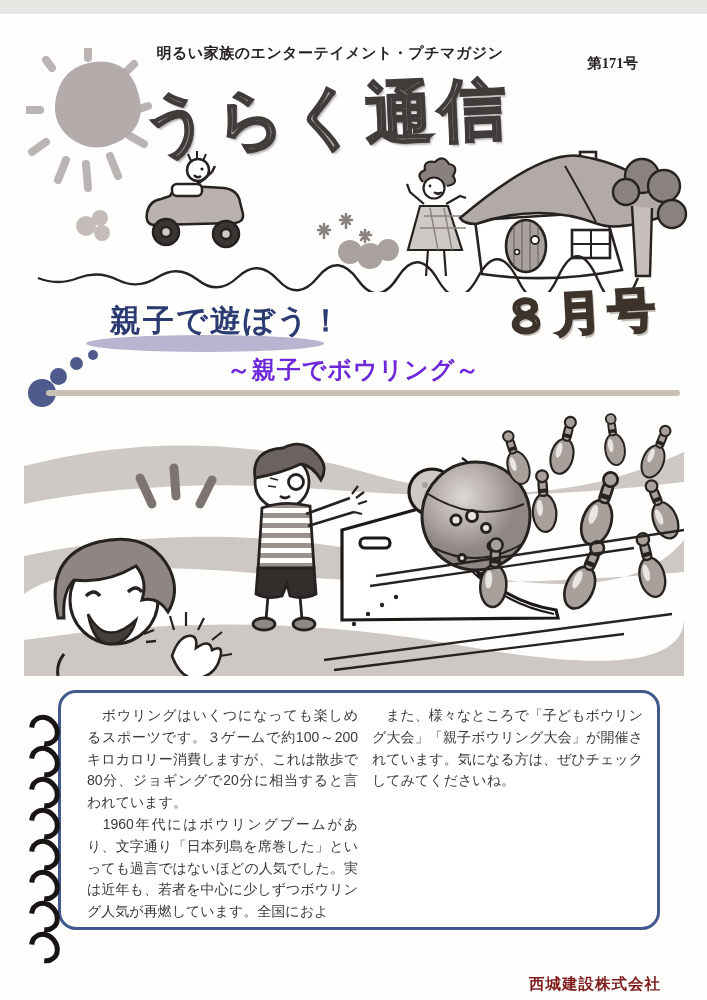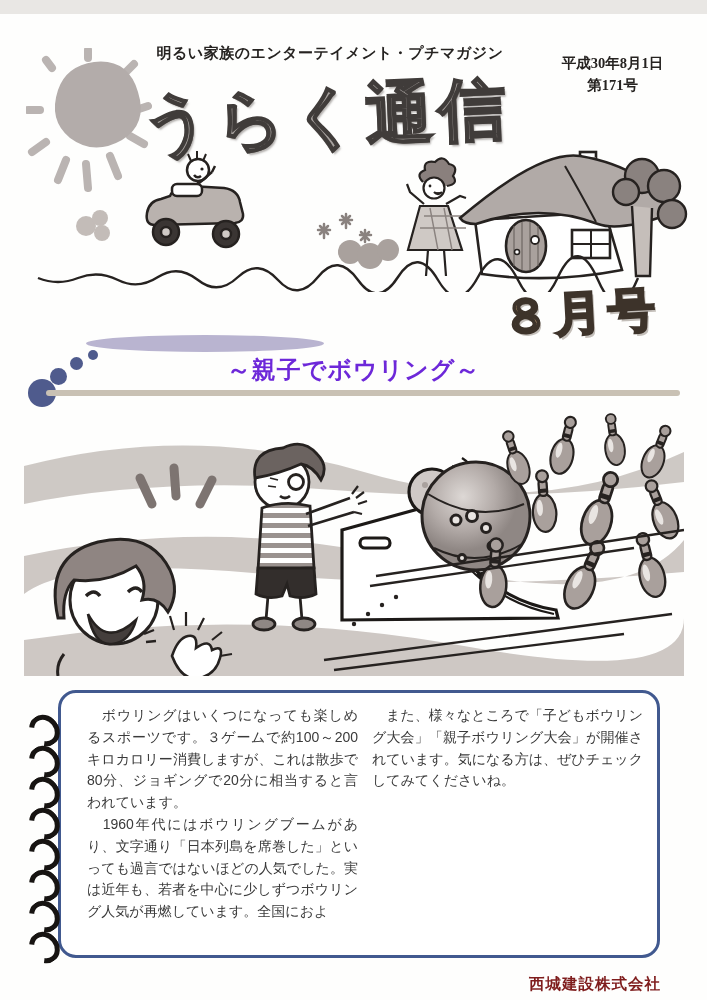--- a/index.html
+++ b/index.html
@@ -54,21 +54,21 @@
   .dot3{left:50px;top:354px;width:17px;height:17px;}
   .dot4{left:28px;top:365px;width:28px;height:28px;}
   .rule{
     position:absolute;left:46px;top:376px;width:634px;height:6px;
     background:#c9c1b4;border-radius:3px;
   }
   
   .main-art{position:absolute;left:24px;top:394px;}
   
   .article-box{
-    position:absolute;left:58px;top:676px;width:602px;height:268px;
+    position:absolute;left:58px;top:676px;width:602px;height:240px;
     border:3px solid #41598f;border-radius:18px;background:#fff;
     box-sizing:border-box;display:flex;gap:14px;
     padding:12px 14px 20px 26px;overflow:hidden;
   }
   .article-col{flex:1;font-size:14px;line-height:21.8px;text-align:justify;color:#3a3a3a;}
   .article-col p{margin:0;}
   .ring{
     position:absolute;left:30px;width:19px;height:23px;
     border:5px solid #17romb14;border:5px solid #171412;border-radius:50%;
     border-left-color:transparent;transform:rotate(-38deg);
@@ -100,21 +100,20 @@
         <line x1="6" y1="104" x2="20" y2="94"></line>
           <line x1="2" y1="62" x2="14" y2="62"></line>
       </g>
       <path d="M68,14 q34,-4 44,30 q10,32 -16,48 q-28,16 -52,-2 q-22,-18 -12,-48 q8,-24 36,-28 z" fill="#b3acaa"></path>
     </svg>
   </div>
 
   <div class="tagline">明るい家族のエンターテイメント・プチマガジン</div>
 
   <div class="issue-info">
-    <div>平成30年8月1日</div>
     <div>第171号</div>
   </div>
 
   <div class="masthead">うらく通信</div>
 
   <div class="header-art">
     <svg width="668" height="152" viewBox="0 0 668 152">
 
       <g fill="#c3bcb8">
         <circle cx="66" cy="86" r="10"></circle>
@@ -178,20 +177,21 @@
           <circle cx="644" cy="46" r="16" fill="#8a827f"></circle>
         <circle cx="652" cy="74" r="14" fill="#8a827f"></circle>
           <circle cx="606" cy="52" r="13" fill="#8a827f"></circle>
       </g>
 
       <path d="M18,138 q20,8 40,0 t40,2 t40,-3 t40,3 t40,-3 t40,3 t40,-3 t40,3 t40,-3 t40,3 t40,-3 t40,3 t40,-3 t40,3 t40,-2" stroke="#262220" stroke-width="2.4" fill="none"></path>
     </svg>
   </div>
 
   <div class="headline-ellipse"></div>
+  <div class="headline">親子で遊ぼう！</div>
   <div class="issue-badge">８月号</div>
   <div class="subtitle">～親子でボウリング～</div>
 
   <div class="dot dot1"></div>
   <div class="dot dot2"></div>
   <div class="dot dot3"></div>
   <div class="dot dot4"></div>
   <div class="rule"></div>
 
   <div class="main-art">

